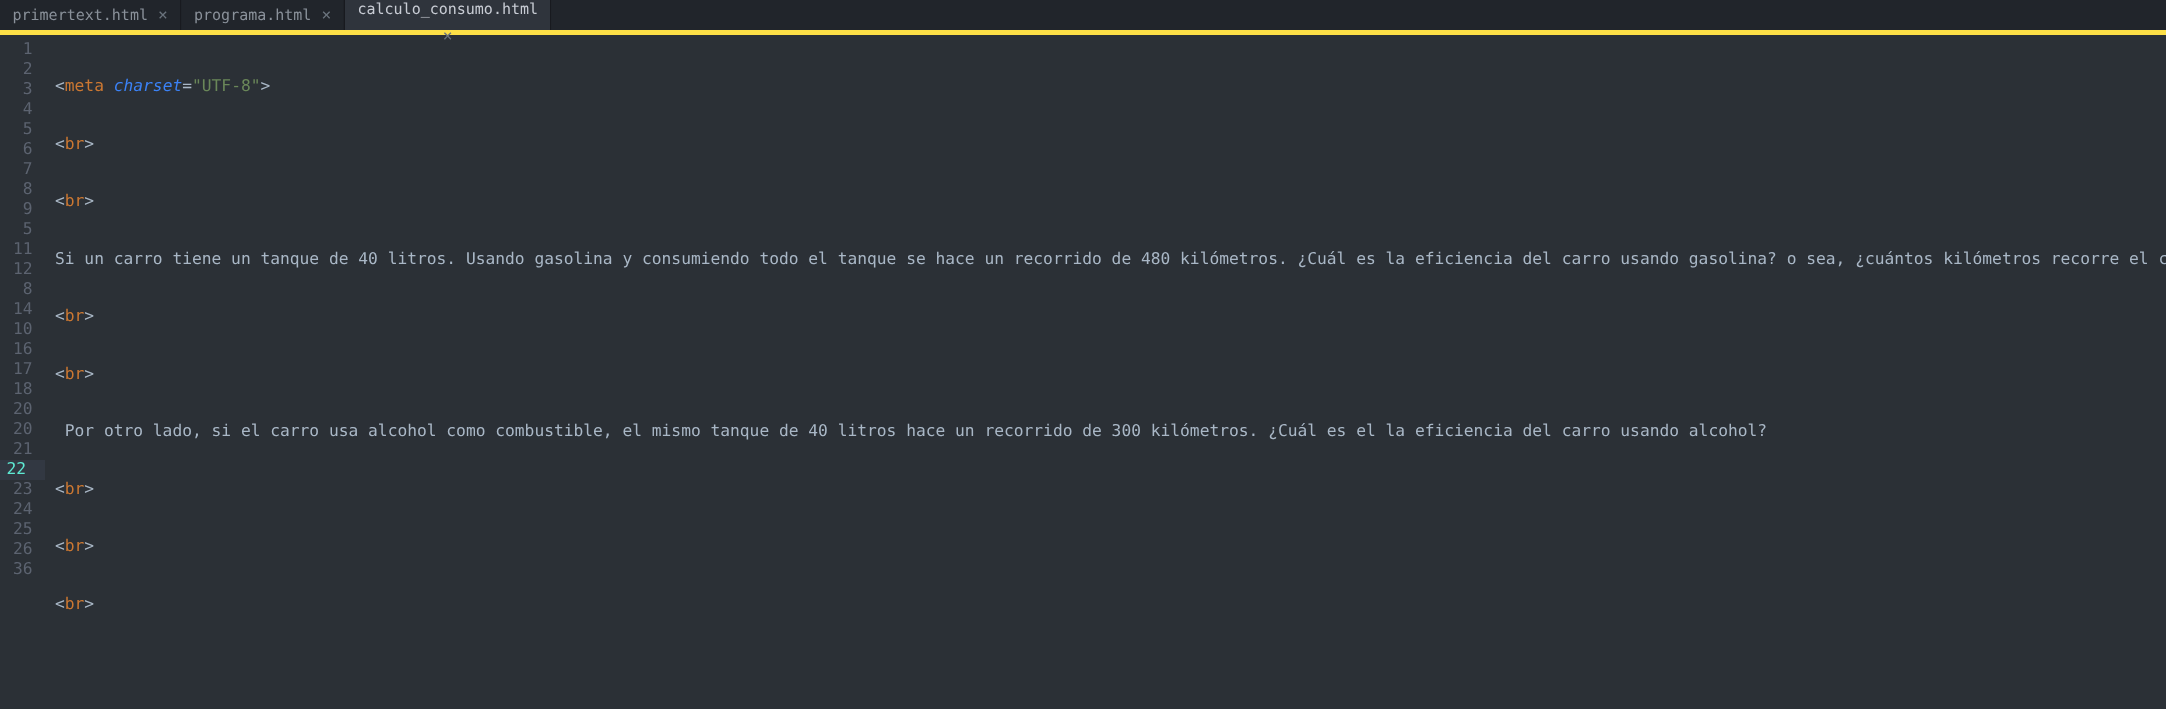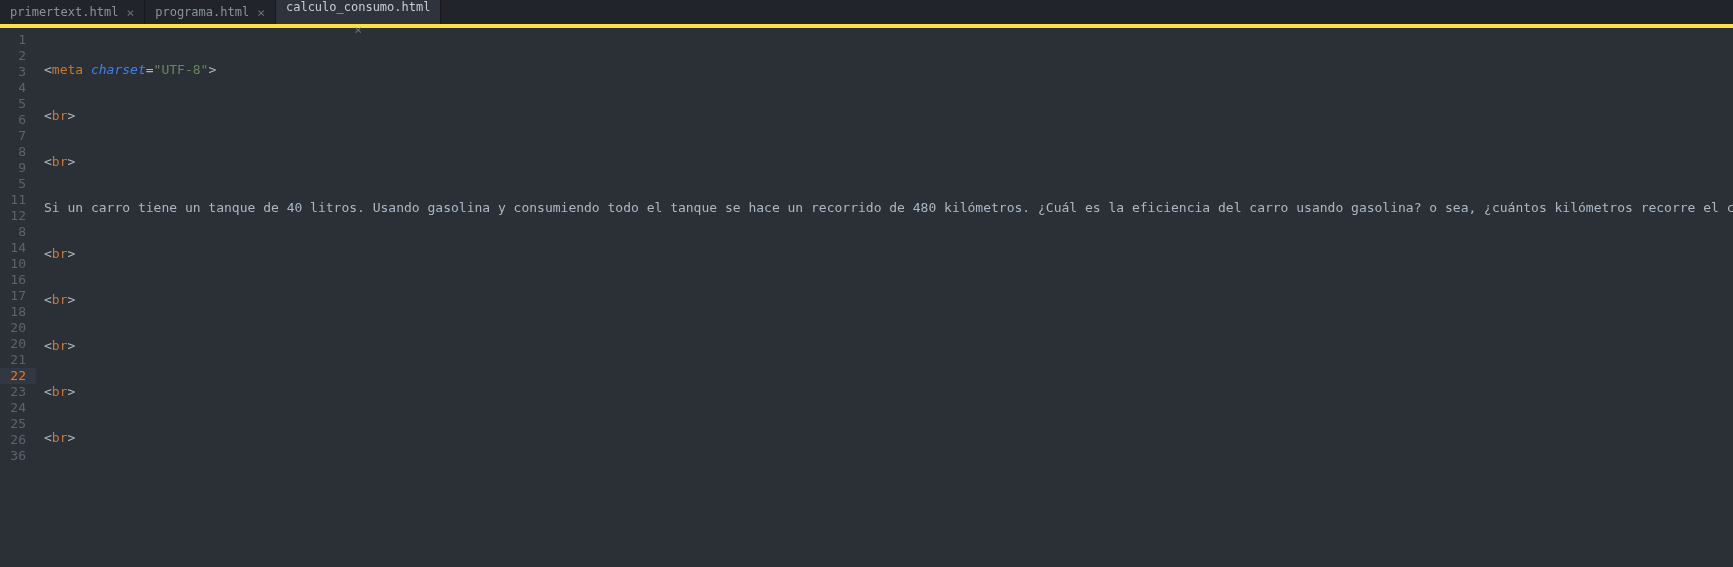--- a/index.html
+++ b/index.html
@@ -45,21 +45,21 @@
   }
   .gutter {
     width: 36px;
     background: #2b3036;
     text-align: right;
     color: #5c6370;
     padding-top: 4px;
     user-select: none;
   }
   .gutter .ln { padding-right: 10px; height: 16px; line-height: 16px; }
-  .gutter .ln.hl { background: #323842; color: #f97316; }
+  .gutter .ln.hl { background: #323842; color: #5eead4; text-align: center; }
   .code {
     flex: 1;
     padding-top: 4px;
     white-space: pre;
     overflow: hidden;
   }
   .line { height: 16px; line-height: 16px; padding-left: 8px; }
   .c-tag    { color: #cc7832; }
   .c-attr   { color: #3b82f6; font-style: italic; }
   .c-str    { color: #6a8759; }
@@ -115,20 +115,21 @@
       <div class="ln">36</div>
   </div>
 
   <div class="code">
     <div class="line"><span class="c-punc">&lt;</span><span class="c-tag">meta</span><span> </span><span class="c-attr">charset</span><span class="c-punc">=</span><span class="c-str"><span>"</span><span>UTF-8</span><span>"</span></span><span class="c-punc">&gt;</span></div>
     <div class="line"><span class="c-punc">&lt;</span><span class="c-tag">br</span><span class="c-punc">&gt;</span></div>
     <div class="line"><span class="c-punc">&lt;</span><span class="c-tag">br</span><span class="c-punc">&gt;</span></div>
     <div class="line"><span class="c-txt">Si un carro tiene un tanque de 40 litros. Usando gasolina y consumiendo todo el tanque se hace un recorrido de 480 kilómetros. ¿Cuál es la eficiencia del carro usando gasolina? o sea, ¿cuántos kilómetros recorre el carro por cada litro de gasolina? Para calcular la eficiencia: divide la distancia recorrida entre la cantidad de litros gastados. Imprime el valor utilizando document.write</span></div>
     <div class="line"><span class="c-punc">&lt;</span><span class="c-tag">br</span><span class="c-punc">&gt;</span></div>
     <div class="line"><span class="c-punc">&lt;</span><span class="c-tag">br</span><span class="c-punc">&gt;</span></div>
+    <div class="line"><span class="c-txt"> Por otro lado, si el carro usa alcohol como combustible, el mismo tanque de 40 litros hace un recorrido de 300 kilómetros. ¿Cuál es el la eficiencia del carro usando alcohol?</span></div>
     <div class="line"><span class="c-punc">&lt;</span><span class="c-tag">br</span><span class="c-punc">&gt;</span></div>
     <div class="line"><span class="c-punc">&lt;</span><span class="c-tag">br</span><span class="c-punc">&gt;</span></div>
     <div class="line"><span class="c-punc">&lt;</span><span class="c-tag">br</span><span class="c-punc">&gt;</span></div>
     
     
     
     
     
     
     

